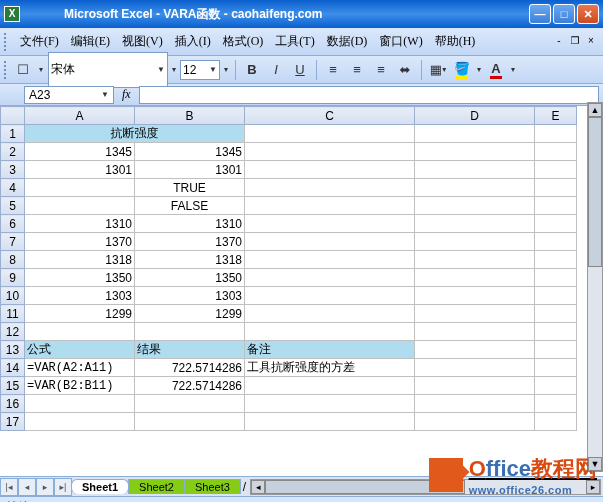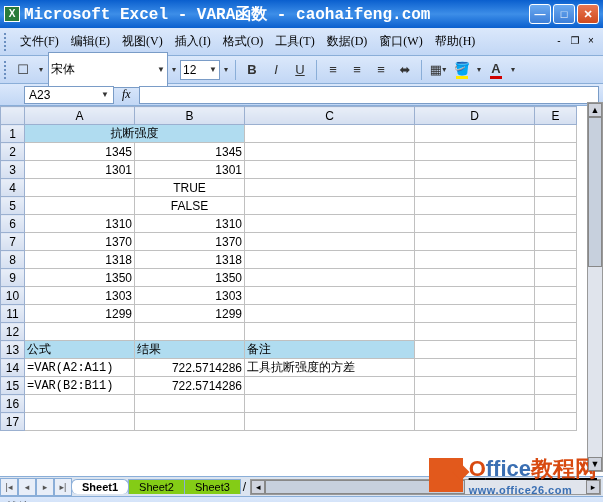--- a/index.html
+++ b/index.html
@@ -1,21 +1,21 @@
 <!DOCTYPE html>
 <html><head>
 <meta charset="utf-8">
 <style>
 * { box-sizing: border-box; margin: 0; padding: 0; }
 body { font-family: "SimSun", Arial, sans-serif; font-size: 12px; background: #fff; width: 603px; height: 502px; overflow: hidden; position: relative; }
 
 
 .titlebar { background: linear-gradient(#0a5fce, #3d8ee8, #0a5fce); height: 28px; display: flex; align-items: center; padding: 0 4px; color: #fff; }
 .titlebar .app-icon { width: 16px; height: 16px; background: #2a7b3a; border: 1px solid #fff; margin-right: 4px; font-size: 10px; text-align: center; line-height: 14px; color:#fff; font-weight:bold;}
-.titlebar .title { flex: 1; font-weight: bold; font-size: 16px; font-family: Liberation Mono, monospace; }
+.titlebar .title { flex: 1; font-weight: bold; font-size: 12px; font-family: Liberation Sans, sans-serif; margin-left: 40px; }
 .titlebar .win-btns { display: flex; gap: 2px; }
 .win-btn { width: 22px; height: 20px; background: linear-gradient(#6aa9f0,#3d7fd8); border: 1px solid #fff; border-radius: 3px; display: flex; align-items: center; justify-content: center; color: #fff; font-weight: bold; font-size: 11px; }
 .win-btn.close { background: linear-gradient(#e87752,#d04a1e); }
 
 
 .menubar { background: linear-gradient(#dbe8fb, #c2d7f5); height: 28px; display: flex; align-items: center; padding: 0 4px; border-bottom: 1px solid #8aaed8; }
 .menubar .handle { width: 6px; height: 18px; border-left: 2px dotted #6b8fc0; margin-right: 4px; }
 .menu-item { padding: 2px 6px; cursor: default; font-family: "SimSun"; }
 .menubar .spacer { flex: 1; }
 .mini-btn { width: 14px; height: 14px; margin: 0 1px; font-size: 10px; text-align: center; line-height: 12px; }

